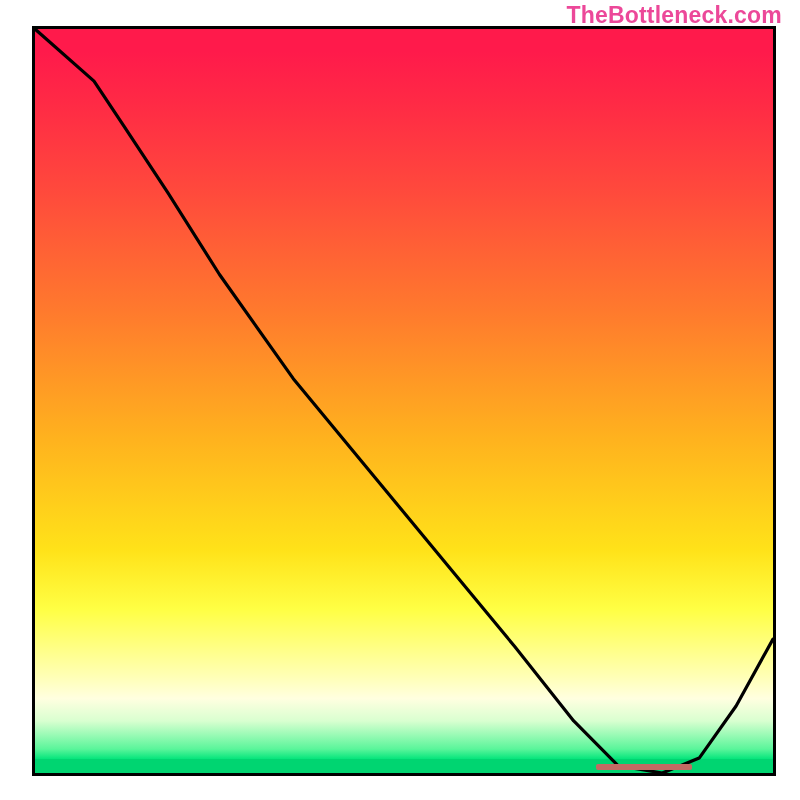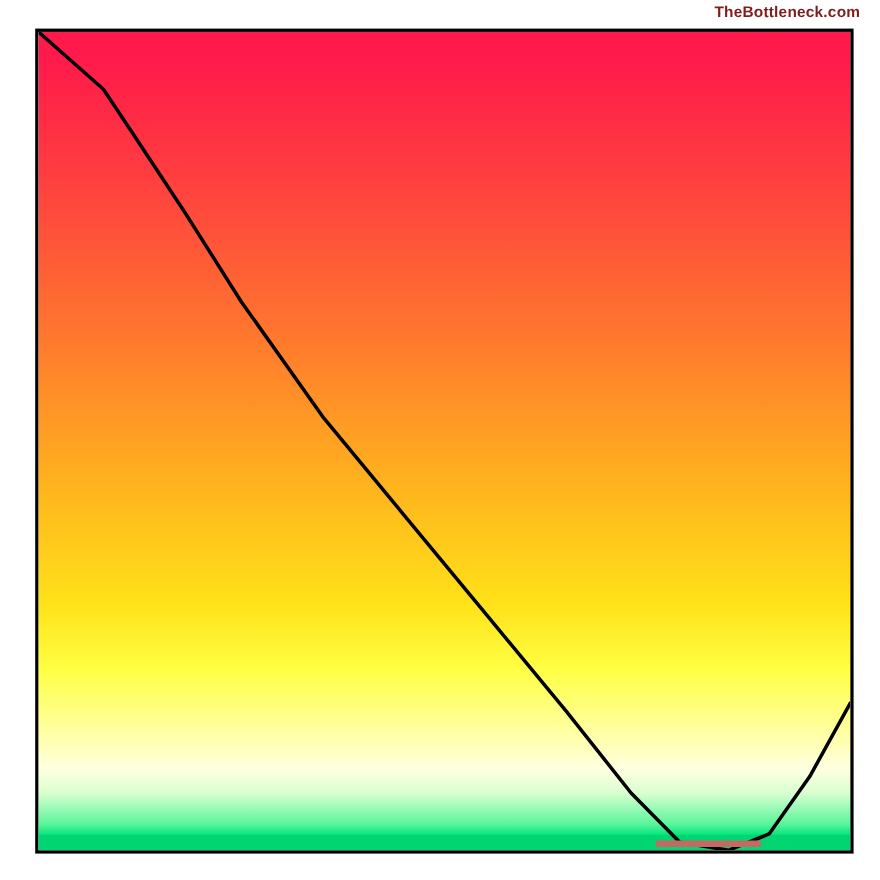--- a/index.html
+++ b/index.html
@@ -13,23 +13,23 @@
   }
   .stage {
     position: relative;
     width: 800px;
     height: 800px;
   }
   .watermark {
     position: absolute;
     top: 2px;
     right: 18px;
-    font-size: 14px;
+    font-size: 23px;
     font-weight: 600;
-    color: #7f1d1d;
+    color: #ec4899;
     letter-spacing: 0.2px;
     z-index: 5;
   }
   .plot-area {
     position: absolute;
     left: 32px;
     top: 26px;
     width: 744px;
     height: 750px;
     box-sizing: border-box;

